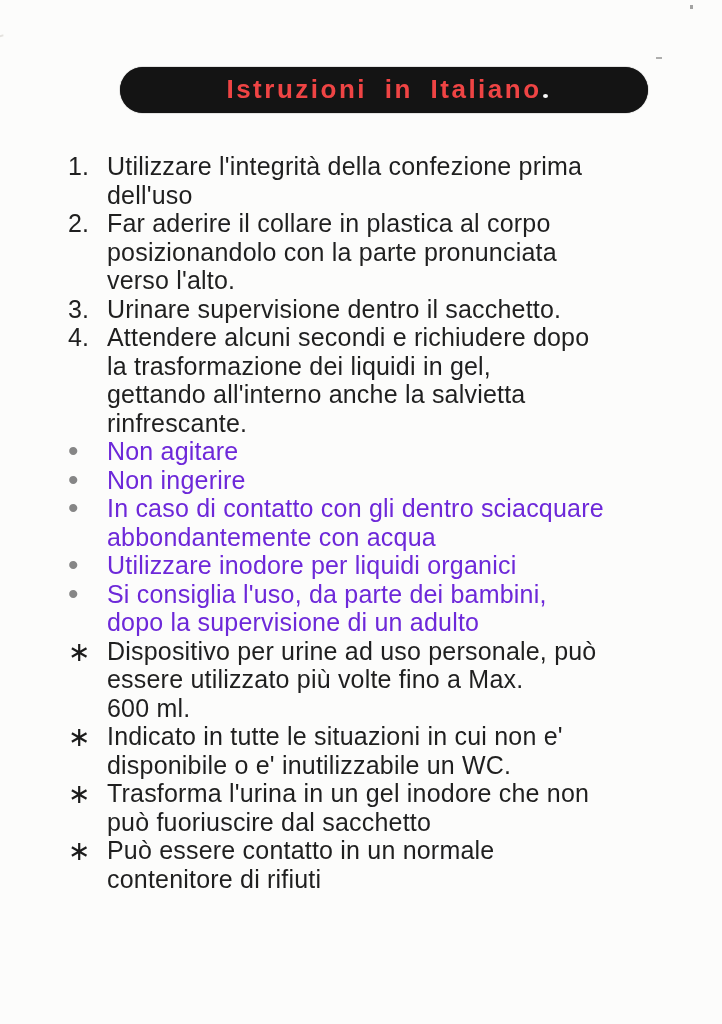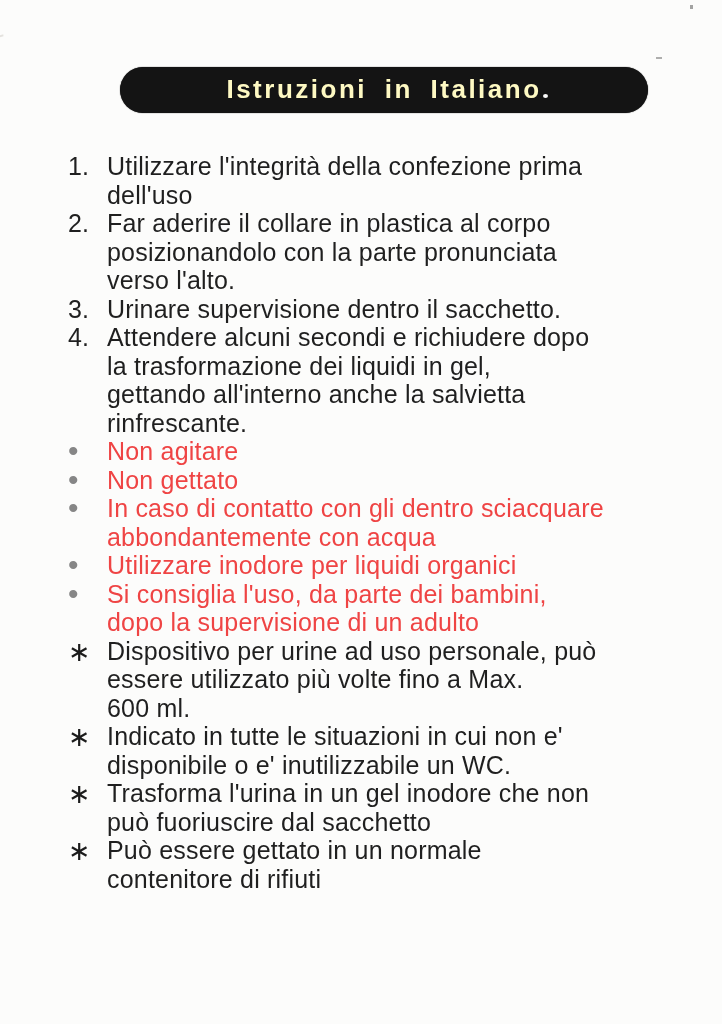--- a/index.html
+++ b/index.html
@@ -21,21 +21,21 @@
     width: 528px;
     height: 46px;
     background: #141414;
     border-radius: 23px;
     display: flex;
     align-items: center;
     justify-content: center;
     box-shadow: 0 0 1px #000;
   }
   .header-pill .title {
-    color: #fef9c3;
+    color: #ef4444;
     font-weight: bold;
     font-size: 26px;
     letter-spacing: 2.5px;
     word-spacing: 8px;
     padding-bottom: 2px;
   }
   .pill-speck {
     position: absolute;
     left: 543px;
     top: 94px;
@@ -70,21 +70,21 @@
     flex: 1;
     font-size: 25px;
     line-height: 28.5px;
     white-space: pre-line;
     letter-spacing: 0.2px;
   }
 
   .numbered-block { margin-bottom: 28px; }
   .warning-block  { margin-bottom: 22px; }
 
-  .warning-block .text { color: #ef4444; }
+  .warning-block .text { color: #6d28d9; }
   .warning-block .marker {
     color: #868686;
     font-size: 30px;
     line-height: 27px;
   }
 
   .notes-block .marker {
     font-family: "DejaVu Sans", sans-serif;
     font-size: 27px;
     line-height: 28.5px;
@@ -150,21 +150,21 @@
       </li>
     </ul>
 
     <ul class="block warning-block">
       <li>
         <span class="marker">•</span>
         <span class="text">Non agitare</span>
       </li>
       <li>
         <span class="marker">•</span>
-        <span class="text">Non gettato</span>
+        <span class="text">Non ingerire</span>
       </li>
       <li>
         <span class="marker">•</span>
         <span class="text">In caso di contatto con gli dentro sciacquare
 abbondantemente con acqua</span>
       </li>
       <li>
         <span class="marker">•</span>
         <span class="text">Utilizzare inodore per liquidi organici</span>
       </li>
@@ -187,19 +187,19 @@
         <span class="text">Indicato in tutte le situazioni in cui non e'
 disponibile o e' inutilizzabile un WC.</span>
       </li>
       <li>
         <span class="marker">∗</span>
         <span class="text">Trasforma l'urina in un gel inodore che non
 può fuoriuscire dal sacchetto</span>
       </li>
       <li>
         <span class="marker">∗</span>
-        <span class="text">Può essere gettato in un normale
+        <span class="text">Può essere contatto in un normale
 contenitore di rifiuti</span>
       </li>
     </ul>
 
   </div>
 </div>
 
 </body></html>

